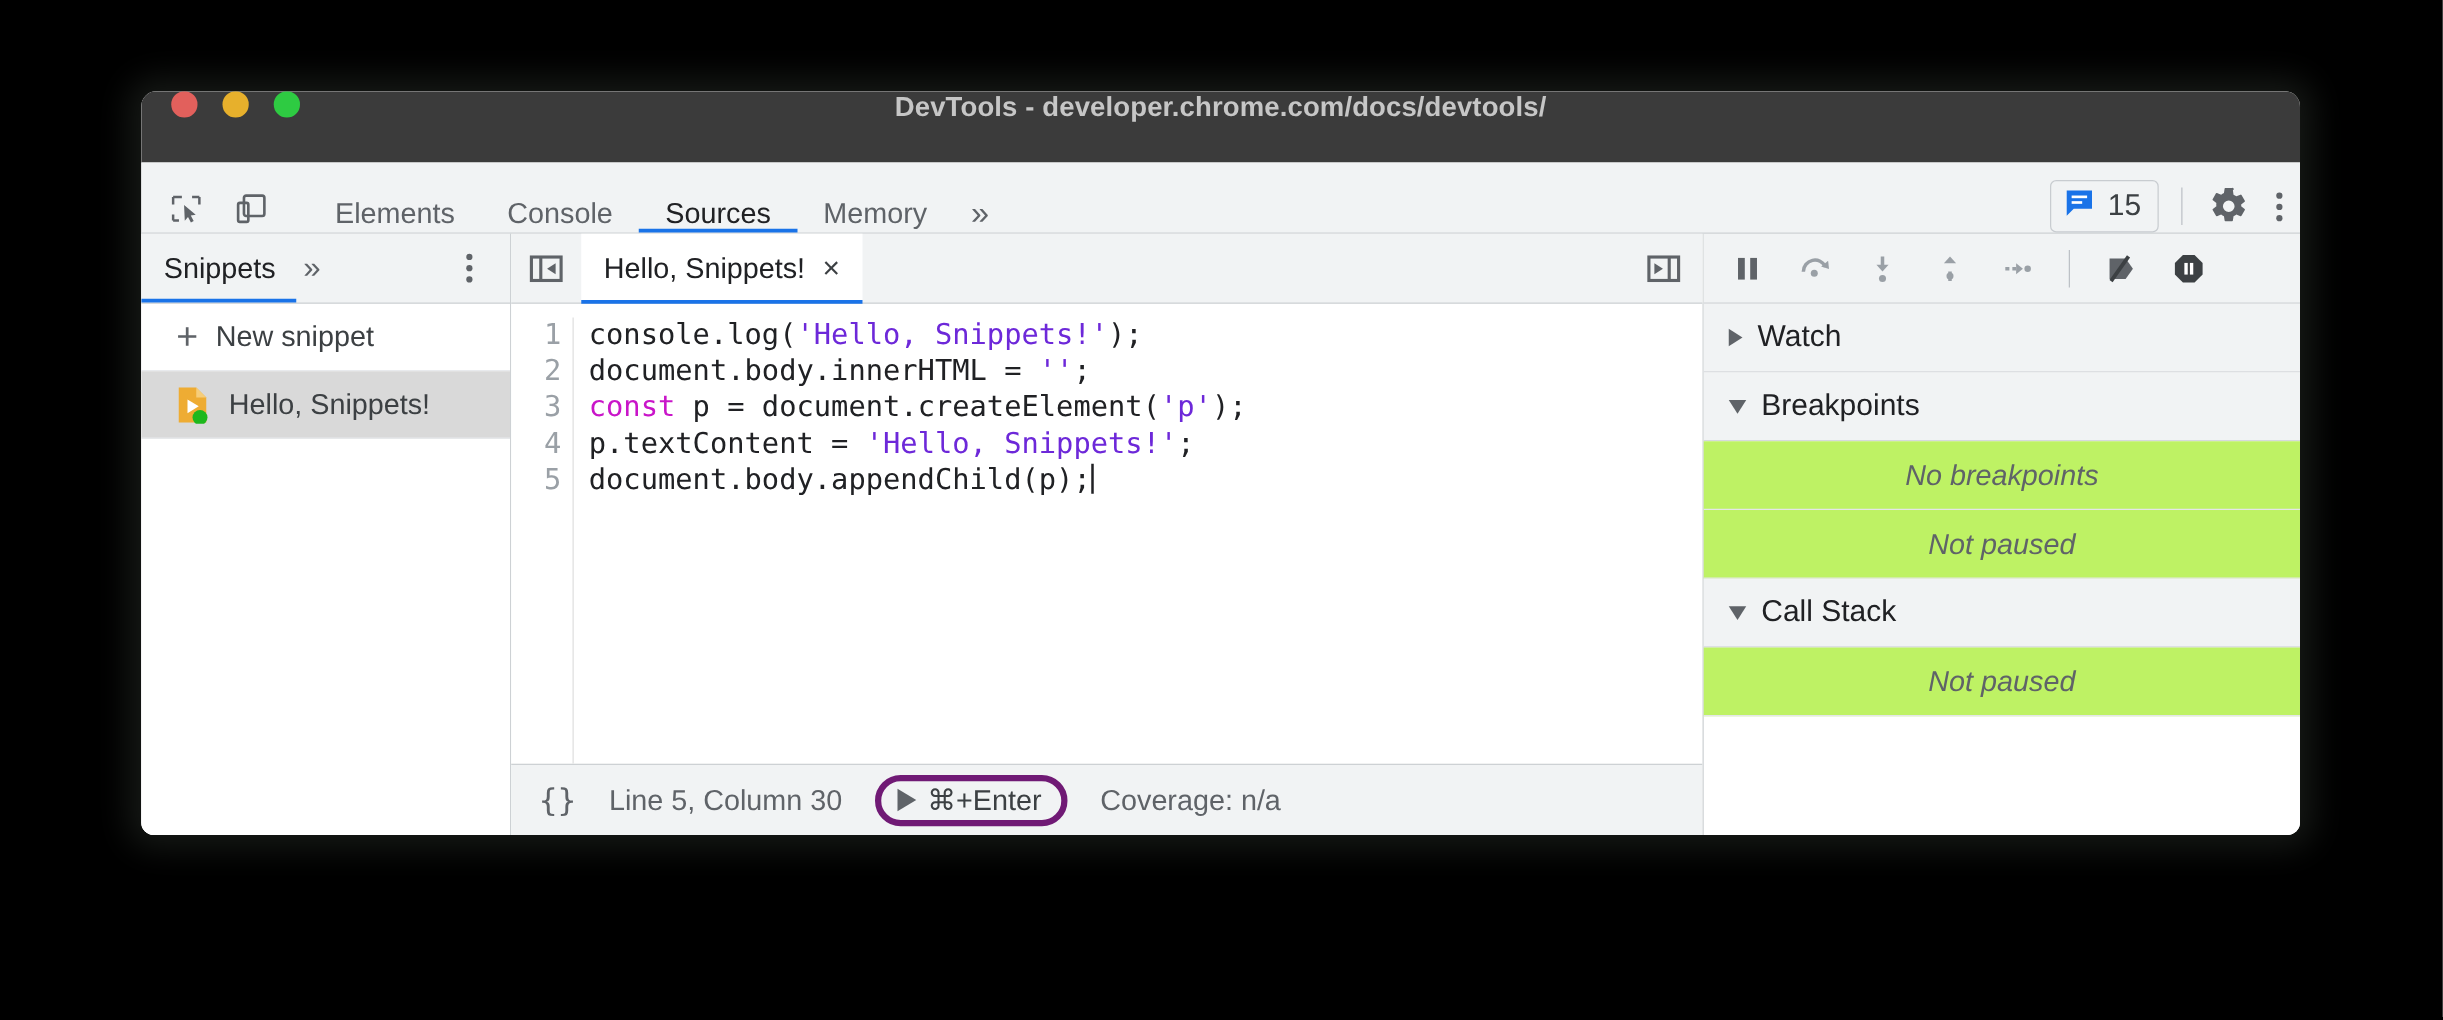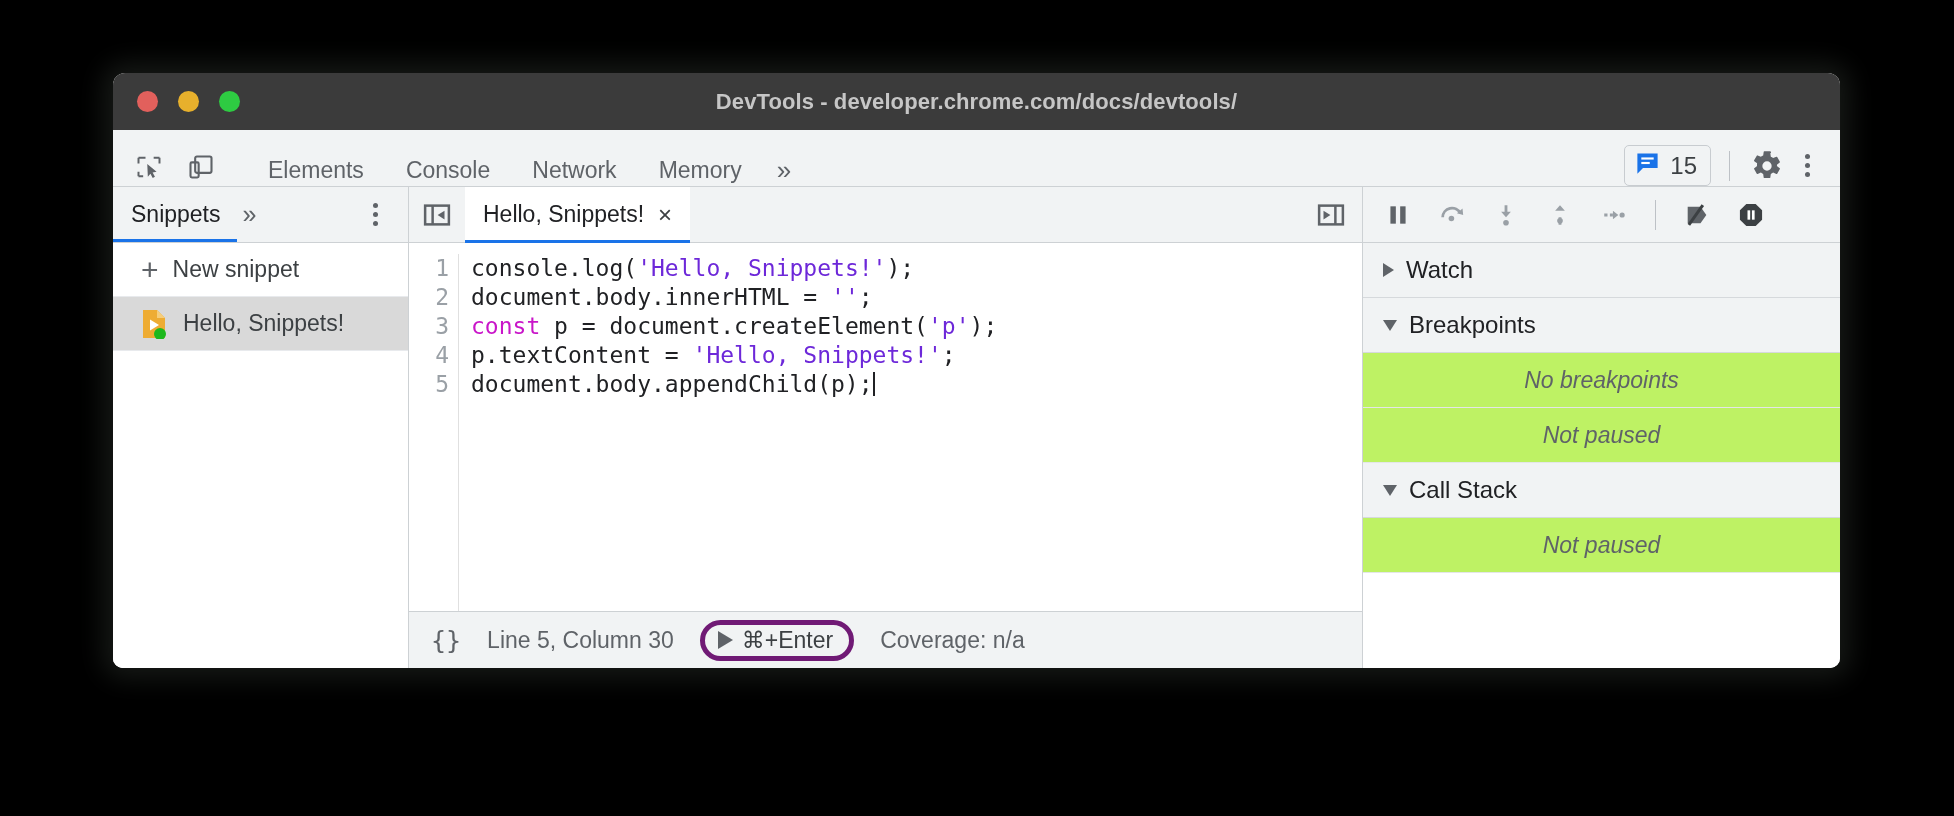--- a/index.html
+++ b/index.html
@@ -20,21 +20,21 @@
     overflow: hidden;
     box-shadow: 0 0 26px 10px rgba(40,45,40,0.55);
   }
 
   
   #titlebar {
     position: relative;
     height: 57px;
     background: #3b3b3b;
     display: flex;
-    align-items: center;
+    align-items: flex-start;
   }
   .traffic-lights { display: flex; gap: 20px; padding-left: 24px; }
   .tl { width: 21px; height: 21px; border-radius: 50%; }
   .tl.red    { background: #e2605c; }
   .tl.yellow { background: #e7b02c; }
   .tl.green  { background: #2ecb42; }
   #window-title {
     position: absolute; left: 0; right: 0;
     text-align: center;
     color: #c6c6c6;
@@ -77,21 +77,21 @@
     position: absolute; left: 0; right: 0; bottom: 0;
     height: 3px; background: #1a73e8;
   }
   .chev-more {
     display: flex; align-items: center; padding: 0 14px;
     color: #5f6368; font-size: 26px; cursor: pointer;
   }
   .toolbar-right {
     margin-left: auto;
     display: flex; align-items: center;
-    padding-right: 16px; gap: 4px; margin-top: 40px;
+    gap: 4px; margin-top: 40px;
   }
   #issues-badge {
     display: flex; align-items: center; gap: 9px;
     border: 1px solid #c8ccd0;
     border-radius: 5px;
     padding: 4px 13px 4px 9px;
     cursor: pointer;
     background: #f1f3f4;
   }
   #issues-count { font-size: 24px; color: #3c4043; }
@@ -310,22 +310,22 @@
     </div>
     <div class="tb-sep"></div>
 
     <div class="panel-tabs">
       <div class="panel-tab">
         <span>Elements</span>
       </div>
       <div class="panel-tab">
         <span>Console</span>
       </div>
-      <div class="panel-tab">
-        <span>Network</span>
+      <div class="panel-tab active">
+        <span>Sources</span>
       </div>
       <div class="panel-tab">
         <span>Memory</span>
       </div>
       <div class="chev-more">»</div>
     </div>
 
     <div class="toolbar-right">
       <div id="issues-badge">
         <span>

